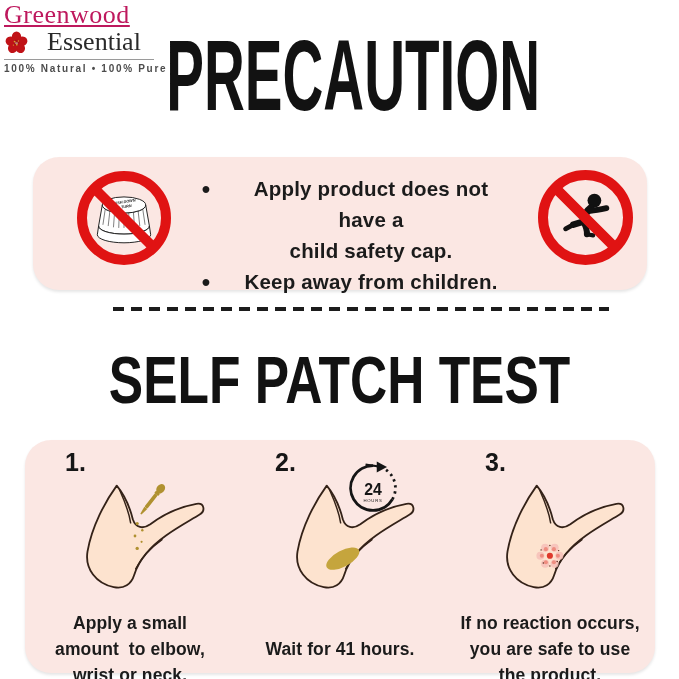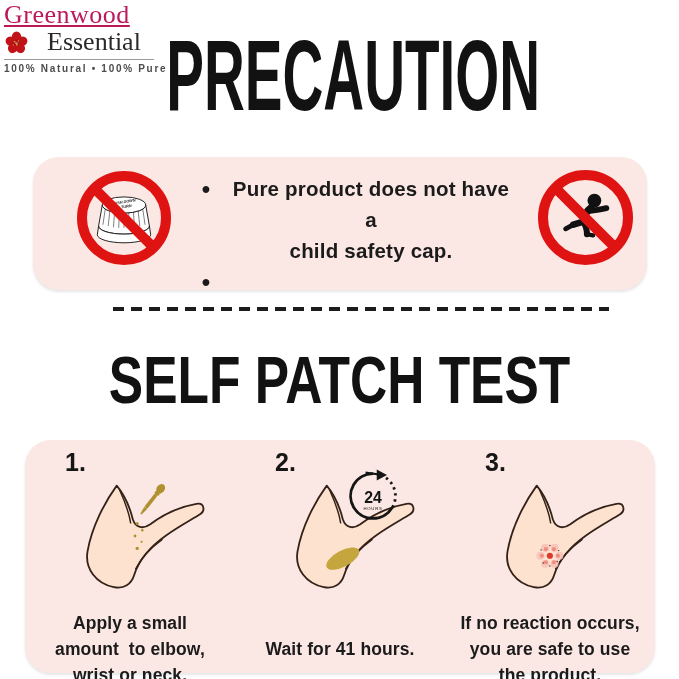--- a/index.html
+++ b/index.html
@@ -75,21 +75,21 @@
   }
 
   
   .step { flex:1; position:relative; }
   .step-num { position:absolute; left:40px; top:8px; font-size:25px; font-weight:bold; color:#161616; }
   .step-art {
     margin-top:40px; height:112px; display:flex; align-items:center; justify-content:center;
     padding-left:10px; position:relative;
   }
   .step-art svg.arm-svg { width:168px; height:110px; }
-  .badge-24 { position:absolute; left:110px; top:28px; width:56px; height:56px; z-index:2; }
+  .badge-24 { position:absolute; left:110px; top:20px; width:56px; height:56px; z-index:2; }
   .caption {
     margin-top:18px; height:78px; padding:0 6px;
     display:flex; flex-direction:column; justify-content:center;
     text-align:center; font-size:17.5px; line-height:26px; font-weight:bold;
     white-space:pre-line; letter-spacing:0.1px;
   }
 </style>
 </head>
 <body>
 
@@ -151,25 +151,26 @@
           </g>
         </svg>
       </div>
       <div class="ring"></div>
       <div class="slash"></div>
     </div>
 
     <div class="pre-items">
       <div class="pre-item">
         <span class="pre-bullet">•</span>
-        <span class="pre-text">Pure product does not have a
+        <span class="pre-text">Apply product does not have a
 child safety cap.</span>
       </div>
       <div class="pre-item">
         <span class="pre-bullet">•</span>
+        <span class="pre-text">Keep away from children.</span>
       </div>
     </div>
 
     <div class="no-sign no-baby">
       <div class="glyph">
         <svg viewBox="0 0 100 100" width="60" height="60" aria-hidden="true">
           <circle cx="64" cy="21" r="11.5" fill="#111"></circle>
           <g stroke="#111" fill="none" stroke-linecap="round">
             <path d="M58,33 C50,39 46.5,47 45.5,56" stroke-width="12"></path>
             <path d="M57,38 C66,37 74,35.5 84,33.5" stroke-width="9.5"></path>

